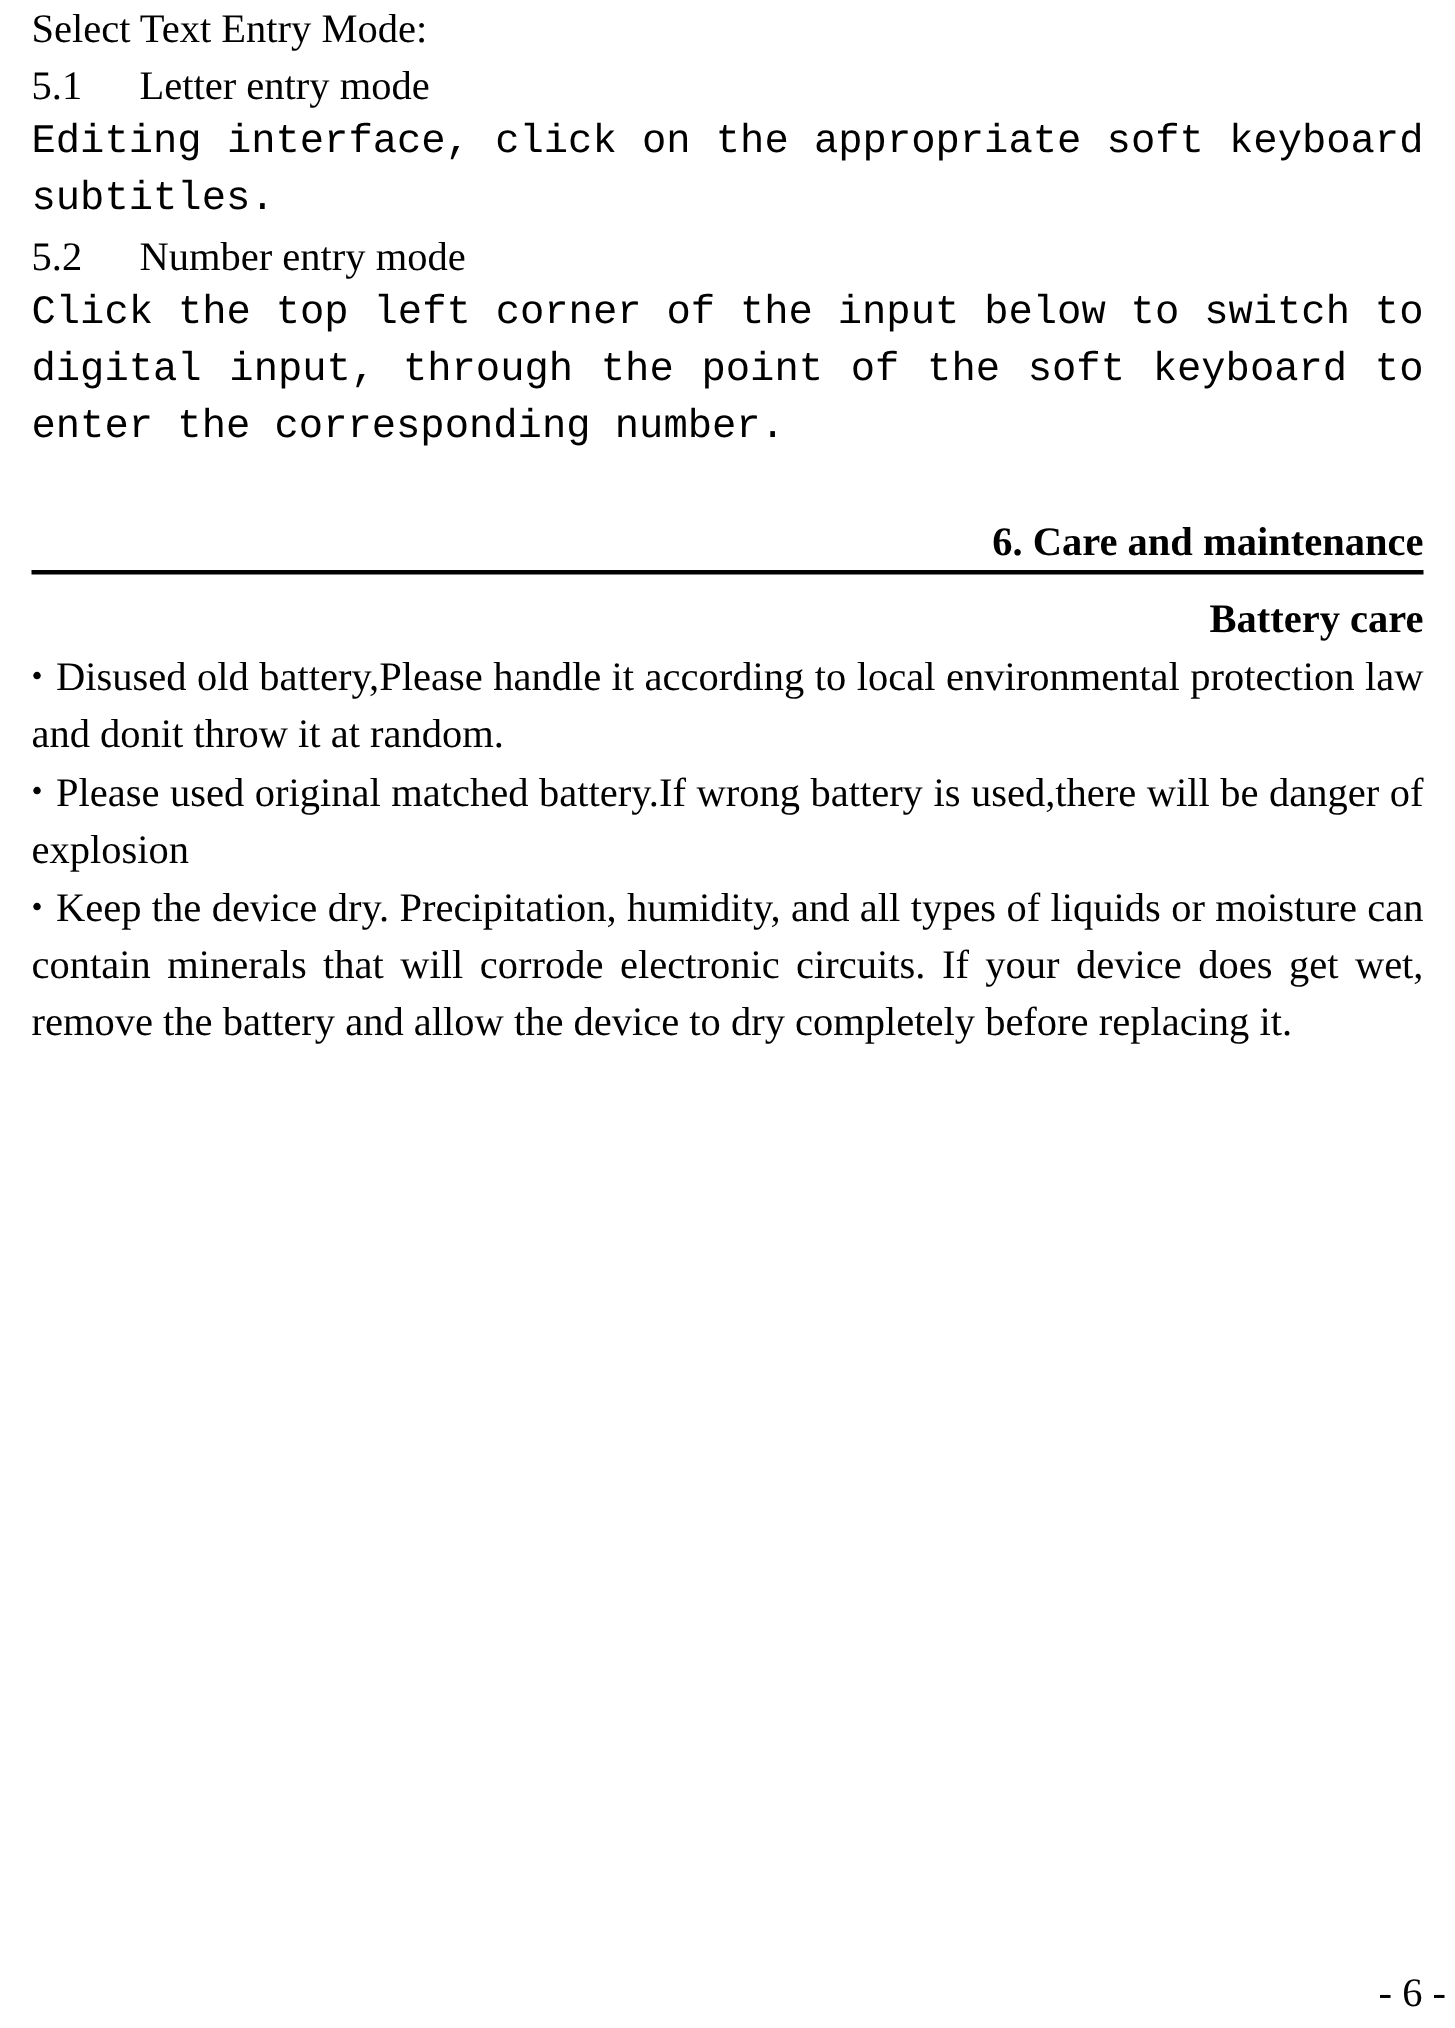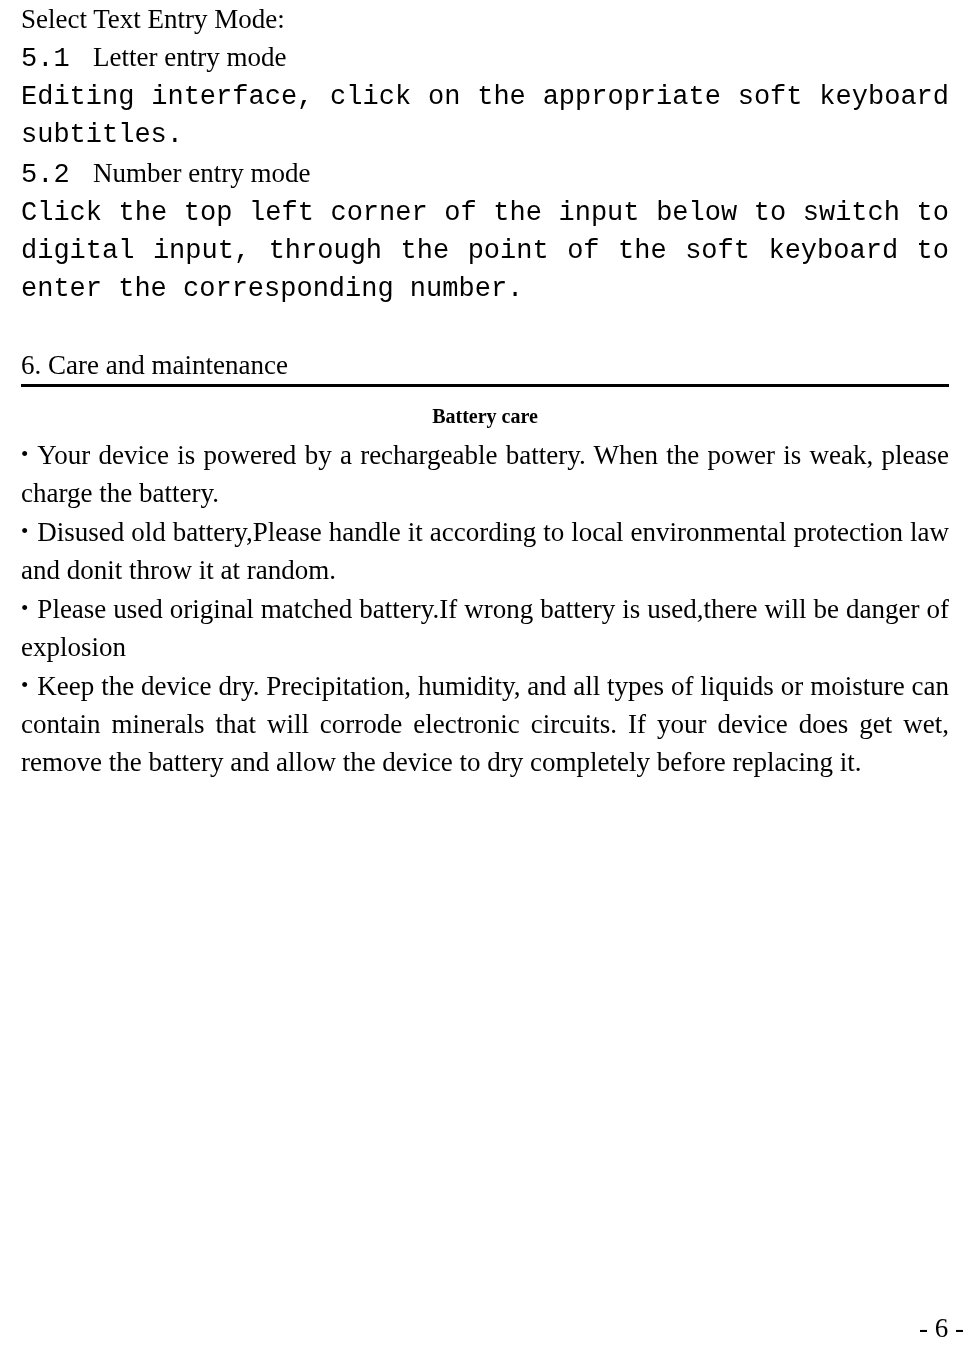--- a/index.html
+++ b/index.html
@@ -35,46 +35,45 @@
   p.plain {
     margin: 0;
     font-size: 27px;
     line-height: 38px;
     text-align: left;
   }
   
   .numlabel {
     display: inline-block;
     min-width: 72px;
-    font-family: Liberation Mono, monospace;
   }
   
   h2.section {
     margin: 0;
     font-size: 27px;
     line-height: 38px;
-    font-weight: normal;
-    text-align: left;
+    font-weight: bold;
+    text-align: right;
   }
   .rule {
     width: 928px;
     height: 3px;
     background: #000000;
     margin: 0;
     padding: 0;
     font-size: 0;
     line-height: 0;
   }
   
   h3.subhead {
     margin: 0;
-    font-size: 20px;
+    font-size: 27px;
     line-height: 38px;
     font-weight: bold;
-    text-align: center;
+    text-align: right;
   }
   
   p.bullet {
     margin: 0;
     font-size: 27px;
     line-height: 38px;
     text-align: justify;
     text-justify: inter-word;
   }
   .bullet-mark {
@@ -119,21 +118,20 @@
   <p class="body">Click the top left corner of the input below to switch to digital input, through the point of the soft keyboard to enter the corresponding number.</p>
 
   <div class="spacer"></div>
 
   <h2 class="section">6. Care and maintenance</h2>
   <div class="rule"></div>
   <div class="spacer-small"></div>
 
   <h3 class="subhead">Battery care</h3>
 
-  <p class="bullet"><span class="bullet-mark">•</span><span>Your device is powered by a rechargeable battery. When the power is weak, please charge the battery.</span></p>
 
 
 
   <p class="bullet"><span class="bullet-mark">•</span><span>Disused old battery,Please handle it according to local environmental protection law and donit throw it at random.</span></p>
 
   <p class="bullet"><span class="bullet-mark">•</span><span>Please used original matched battery.If wrong battery is used,there will be danger of explosion</span></p>
 
 
   <p class="bullet"><span class="bullet-mark">•</span><span>Keep the device dry. Precipitation, humidity, and all types of liquids or moisture can contain minerals that will corrode electronic circuits. If your device does get wet, remove the battery and allow the device to dry completely before replacing it.</span></p>
 

